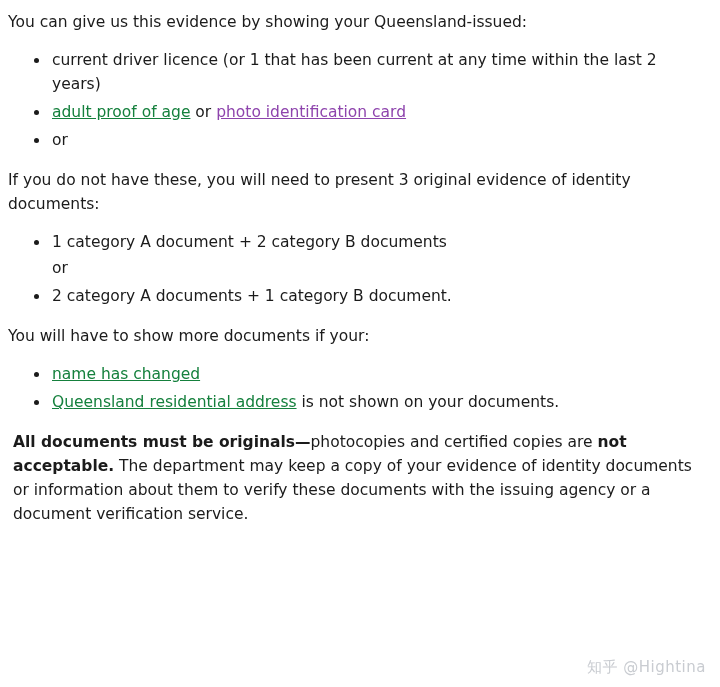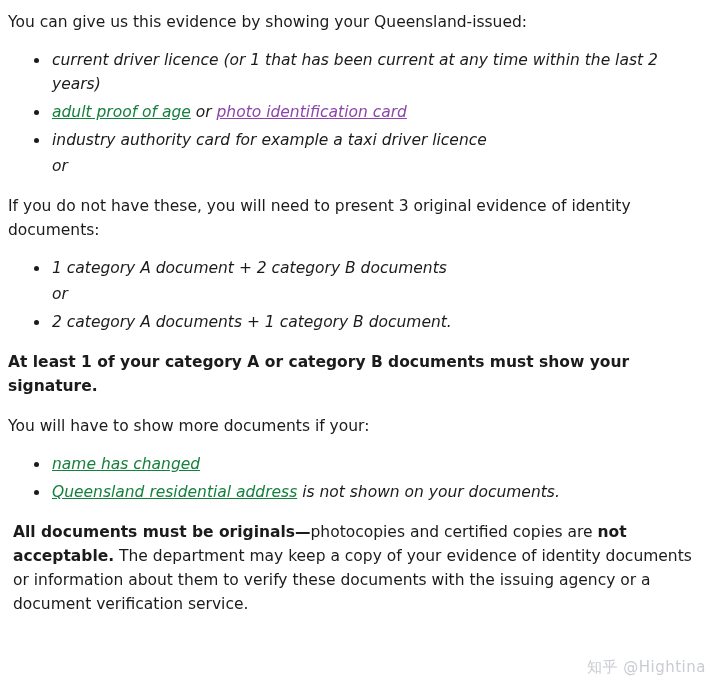--- a/index.html
+++ b/index.html
@@ -21,21 +21,20 @@
     padding: 10px 12px 0 8px;
     box-sizing: border-box;
   }
   p {
     margin: 0 0 14px 0;
   }
   ul {
     margin: 10px 0 16px 0;
     padding-left: 44px;
     list-style: none;
-    font-style: italic;
   }
   li {
     position: relative;
     margin: 0 0 4px 0;
   }
   li::before {
     content: "";
     position: absolute;
     left: -18px;
     top: 10px;
@@ -84,38 +83,36 @@
   <p>You can give us this evidence by showing your Queensland-issued:</p>
 
   <ul>
     <li>
       <span>current driver licence (or 1 that has been current at any time within the last 2 years)</span>
     </li>
     <li>
       <a class="link" href="#">adult proof of age</a><span> or </span><a class="visited" href="#">photo identification card</a>
     </li>
     <li>
-      <span>industry authority card for example a taxi driver licence</span>
       <span class="sub">or</span>
     </li>
   </ul>
 
   <p>If you do not have these, you will need to present 3 original evidence of identity documents:</p>
 
   <ul>
     <li>
       <span>1 category A document + 2 category B documents</span>
       <span class="sub">or</span>
     </li>
     <li>
       <span>2 category A documents + 1 category B document.</span>
     </li>
   </ul>
 
-  <p class="bold-line">At least 1 of your category A or category B documents must show your signature.</p>
 
   <p>You will have to show more documents if your:</p>
 
   <ul>
     <li>
       <a class="link" href="#">name has changed</a>
     </li>
     <li>
       <a class="link" href="#">Queensland residential address</a><span> is not shown on your documents.</span>
     </li>

